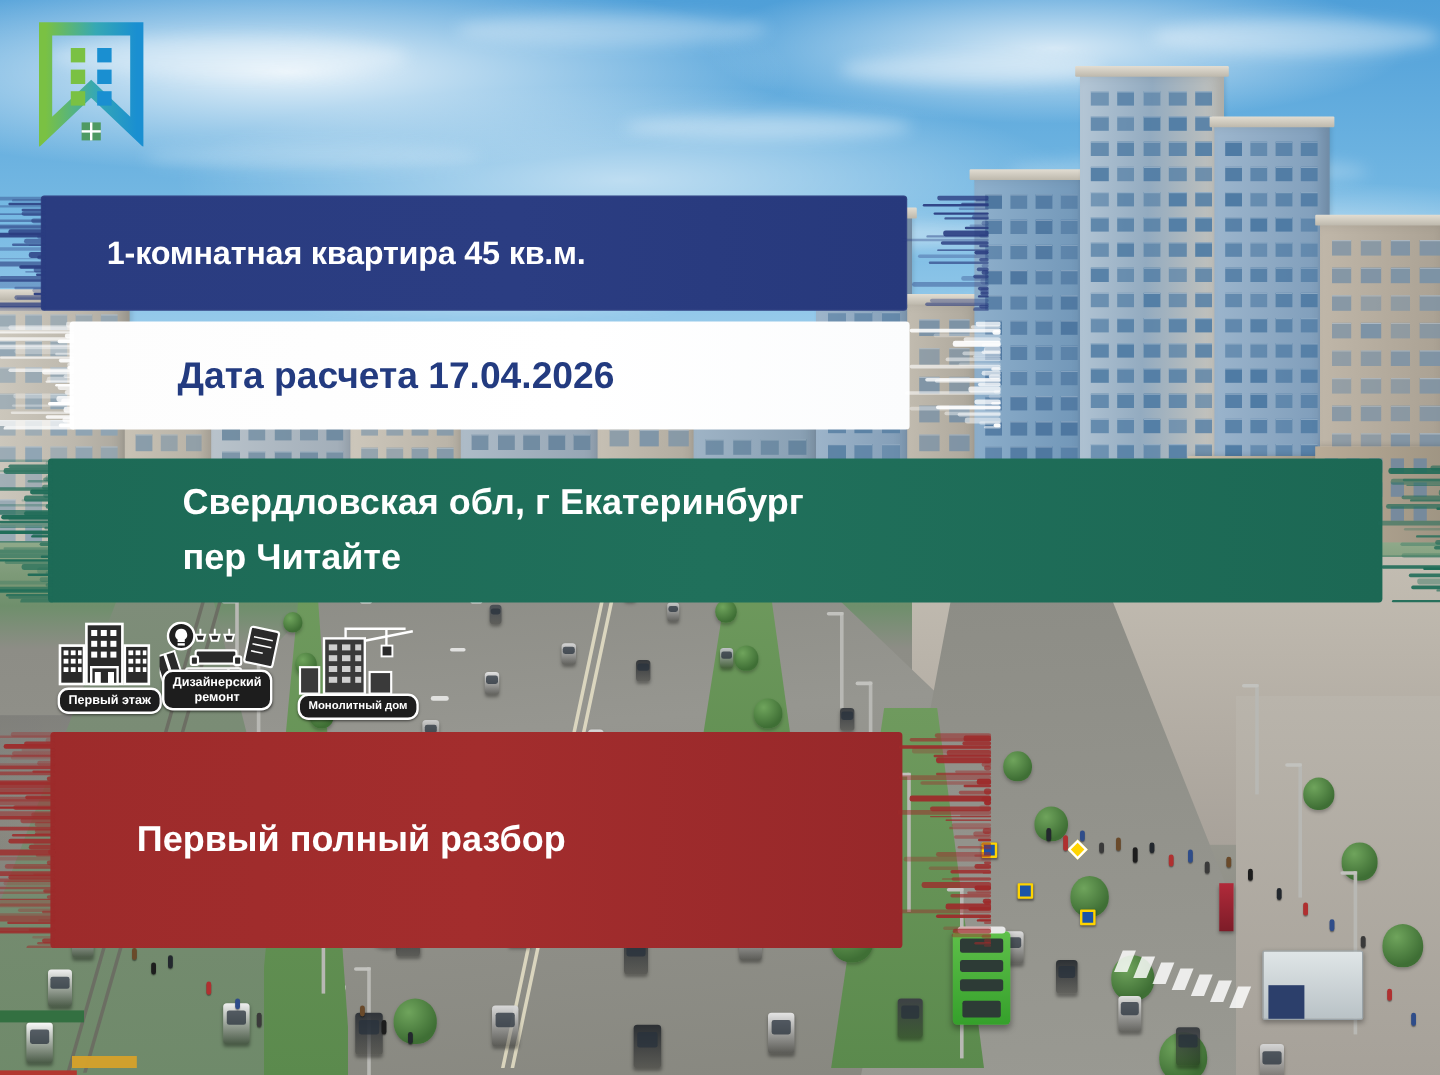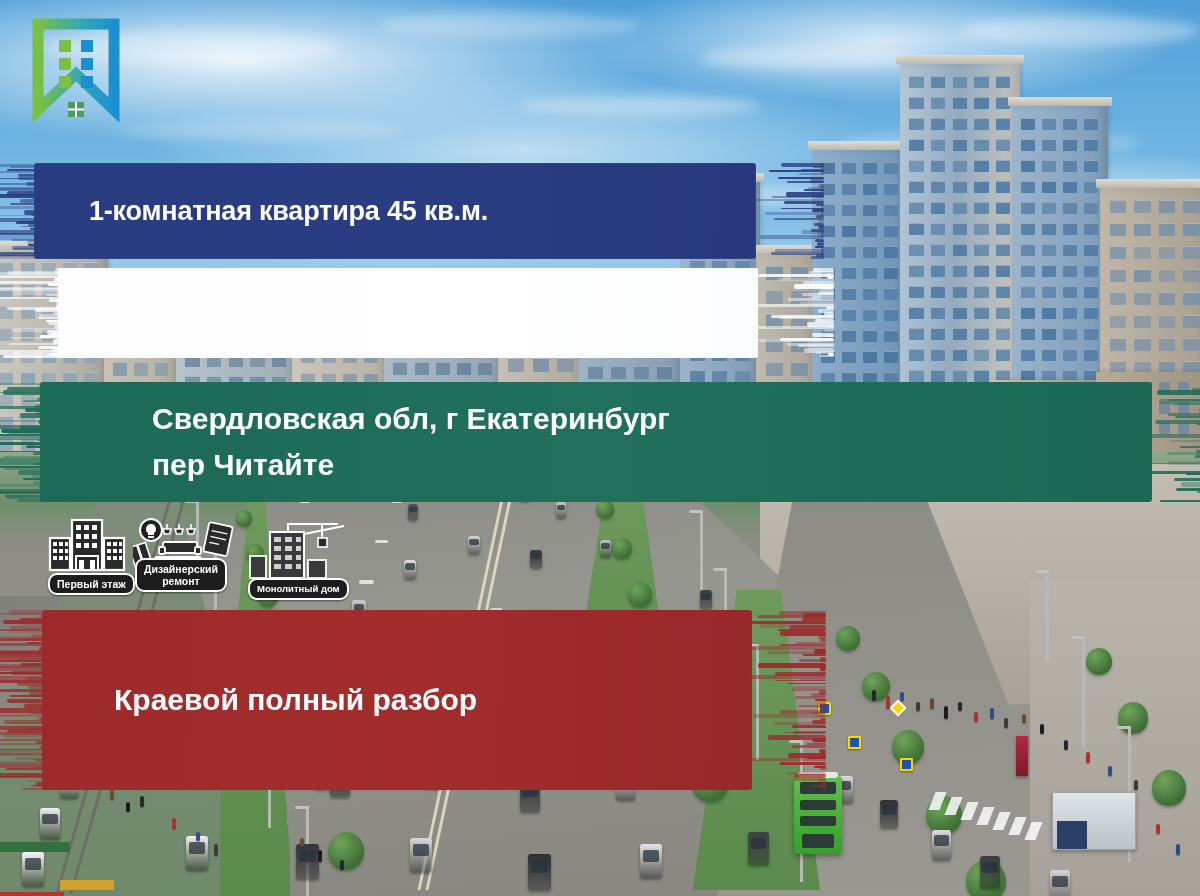--- a/index.html
+++ b/index.html
@@ -1200,20 +1200,21 @@
         <i style="top: 67.2px; width: 8.2px; height: 1.8px; background: rgb(255, 255, 255); opacity: 0.79; right: 0px;"></i>
         <i style="top: 69.5px; width: 54.1px; height: 3.4px; background: rgb(255, 255, 255); opacity: 0.93; right: 0px;"></i>
         <i style="top: 71.3px; width: 76.4px; height: 2.9px; background: rgb(255, 255, 255); opacity: 0.38; right: 0px;"></i>
         <i style="top: 74.8px; width: 47.1px; height: 2.9px; background: rgb(255, 255, 255); opacity: 0.44; right: 0px;"></i>
         <i style="top: 76.2px; width: 36.4px; height: 2.6px; background: rgb(255, 255, 255); opacity: 0.53; right: 0px;"></i>
         <i style="top: 80.3px; width: 30.5px; height: 4.6px; background: rgb(255, 255, 255); opacity: 0.53; right: 0px;"></i>
         <i style="top: 82.9px; width: 18.3px; height: 2.8px; background: rgb(255, 255, 255); opacity: 0.35; right: 0px;"></i>
         <i style="top: 84.7px; width: 6.1px; height: 3.3px; background: rgb(255, 255, 255); opacity: 0.97; right: 0px;"></i>
         <i style="top: 86.5px; width: 13.7px; height: 2.3px; background: rgb(255, 255, 255); opacity: 0.53; right: 0px;"></i>
       </div>
+    <div class="txt">Дата расчета 17.04.2026</div>
   </div>
 
   <div class="banner" id="b-addr">
     <div class="paint" style="filter: none;"></div>
     <div class="fray left" style="width: 76px; left: -72px;">
         <i style="top: 0.6px; width: 72.2px; height: 2.5px; background: rgb(30, 107, 87); opacity: 0.33; left: 3.8px;"></i>
         <i style="top: 1.6px; width: 6.1px; height: 4.2px; background: rgb(30, 107, 87); opacity: 0.25; left: 69.9px;"></i>
         <i style="top: 4.7px; width: 37.3px; height: 3.1px; background: rgb(30, 107, 87); opacity: 0.79; left: 38.7px;"></i>
         <i style="top: 8.4px; width: 40.8px; height: 4.6px; background: rgb(30, 107, 87); opacity: 0.81; left: 35.2px;"></i>
         <i style="top: 9.8px; width: 51.5px; height: 1.6px; background: rgb(30, 107, 87); opacity: 0.56; left: 24.5px;"></i>
@@ -1430,21 +1431,21 @@
         <i style="top: 158.4px; width: 6.1px; height: 1.6px; background: rgb(157, 43, 43); opacity: 0.62; right: 0px;"></i>
         <i style="top: 161.7px; width: 40.4px; height: 3.3px; background: rgb(157, 43, 43); opacity: 0.29; right: 0px;"></i>
         <i style="top: 164px; width: 32.4px; height: 3.8px; background: rgb(157, 43, 43); opacity: 0.73; right: 0px;"></i>
         <i style="top: 167.5px; width: 33.5px; height: 3.6px; background: rgb(157, 43, 43); opacity: 0.43; right: 0px;"></i>
         <i style="top: 169px; width: 8.2px; height: 2.5px; background: rgb(157, 43, 43); opacity: 0.4; right: 0px;"></i>
         <i style="top: 171.7px; width: 6.5px; height: 4.2px; background: rgb(157, 43, 43); opacity: 0.49; right: 0px;"></i>
         <i style="top: 174.7px; width: 13.7px; height: 2.2px; background: rgb(157, 43, 43); opacity: 0.61; right: 0px;"></i>
         <i style="top: 176.8px; width: 6.5px; height: 2.2px; background: rgb(157, 43, 43); opacity: 0.41; right: 0px;"></i>
       </div>
     <div class="txt">
-      <div>Краевой полный разбор</div>
+      <div>Первый полный разбор</div>
     </div>
   </div>
 
   <div id="logo">
     <div class="mark">
       <svg viewBox="0 0 92 104" width="92" height="104" aria-hidden="true">
         <defs>
           <linearGradient id="gmark" x1="0" y1="0" x2="1" y2="0">
             <stop offset="0%" stop-color="#7ac143"></stop>
             <stop offset="55%" stop-color="#36a8b4"></stop>

